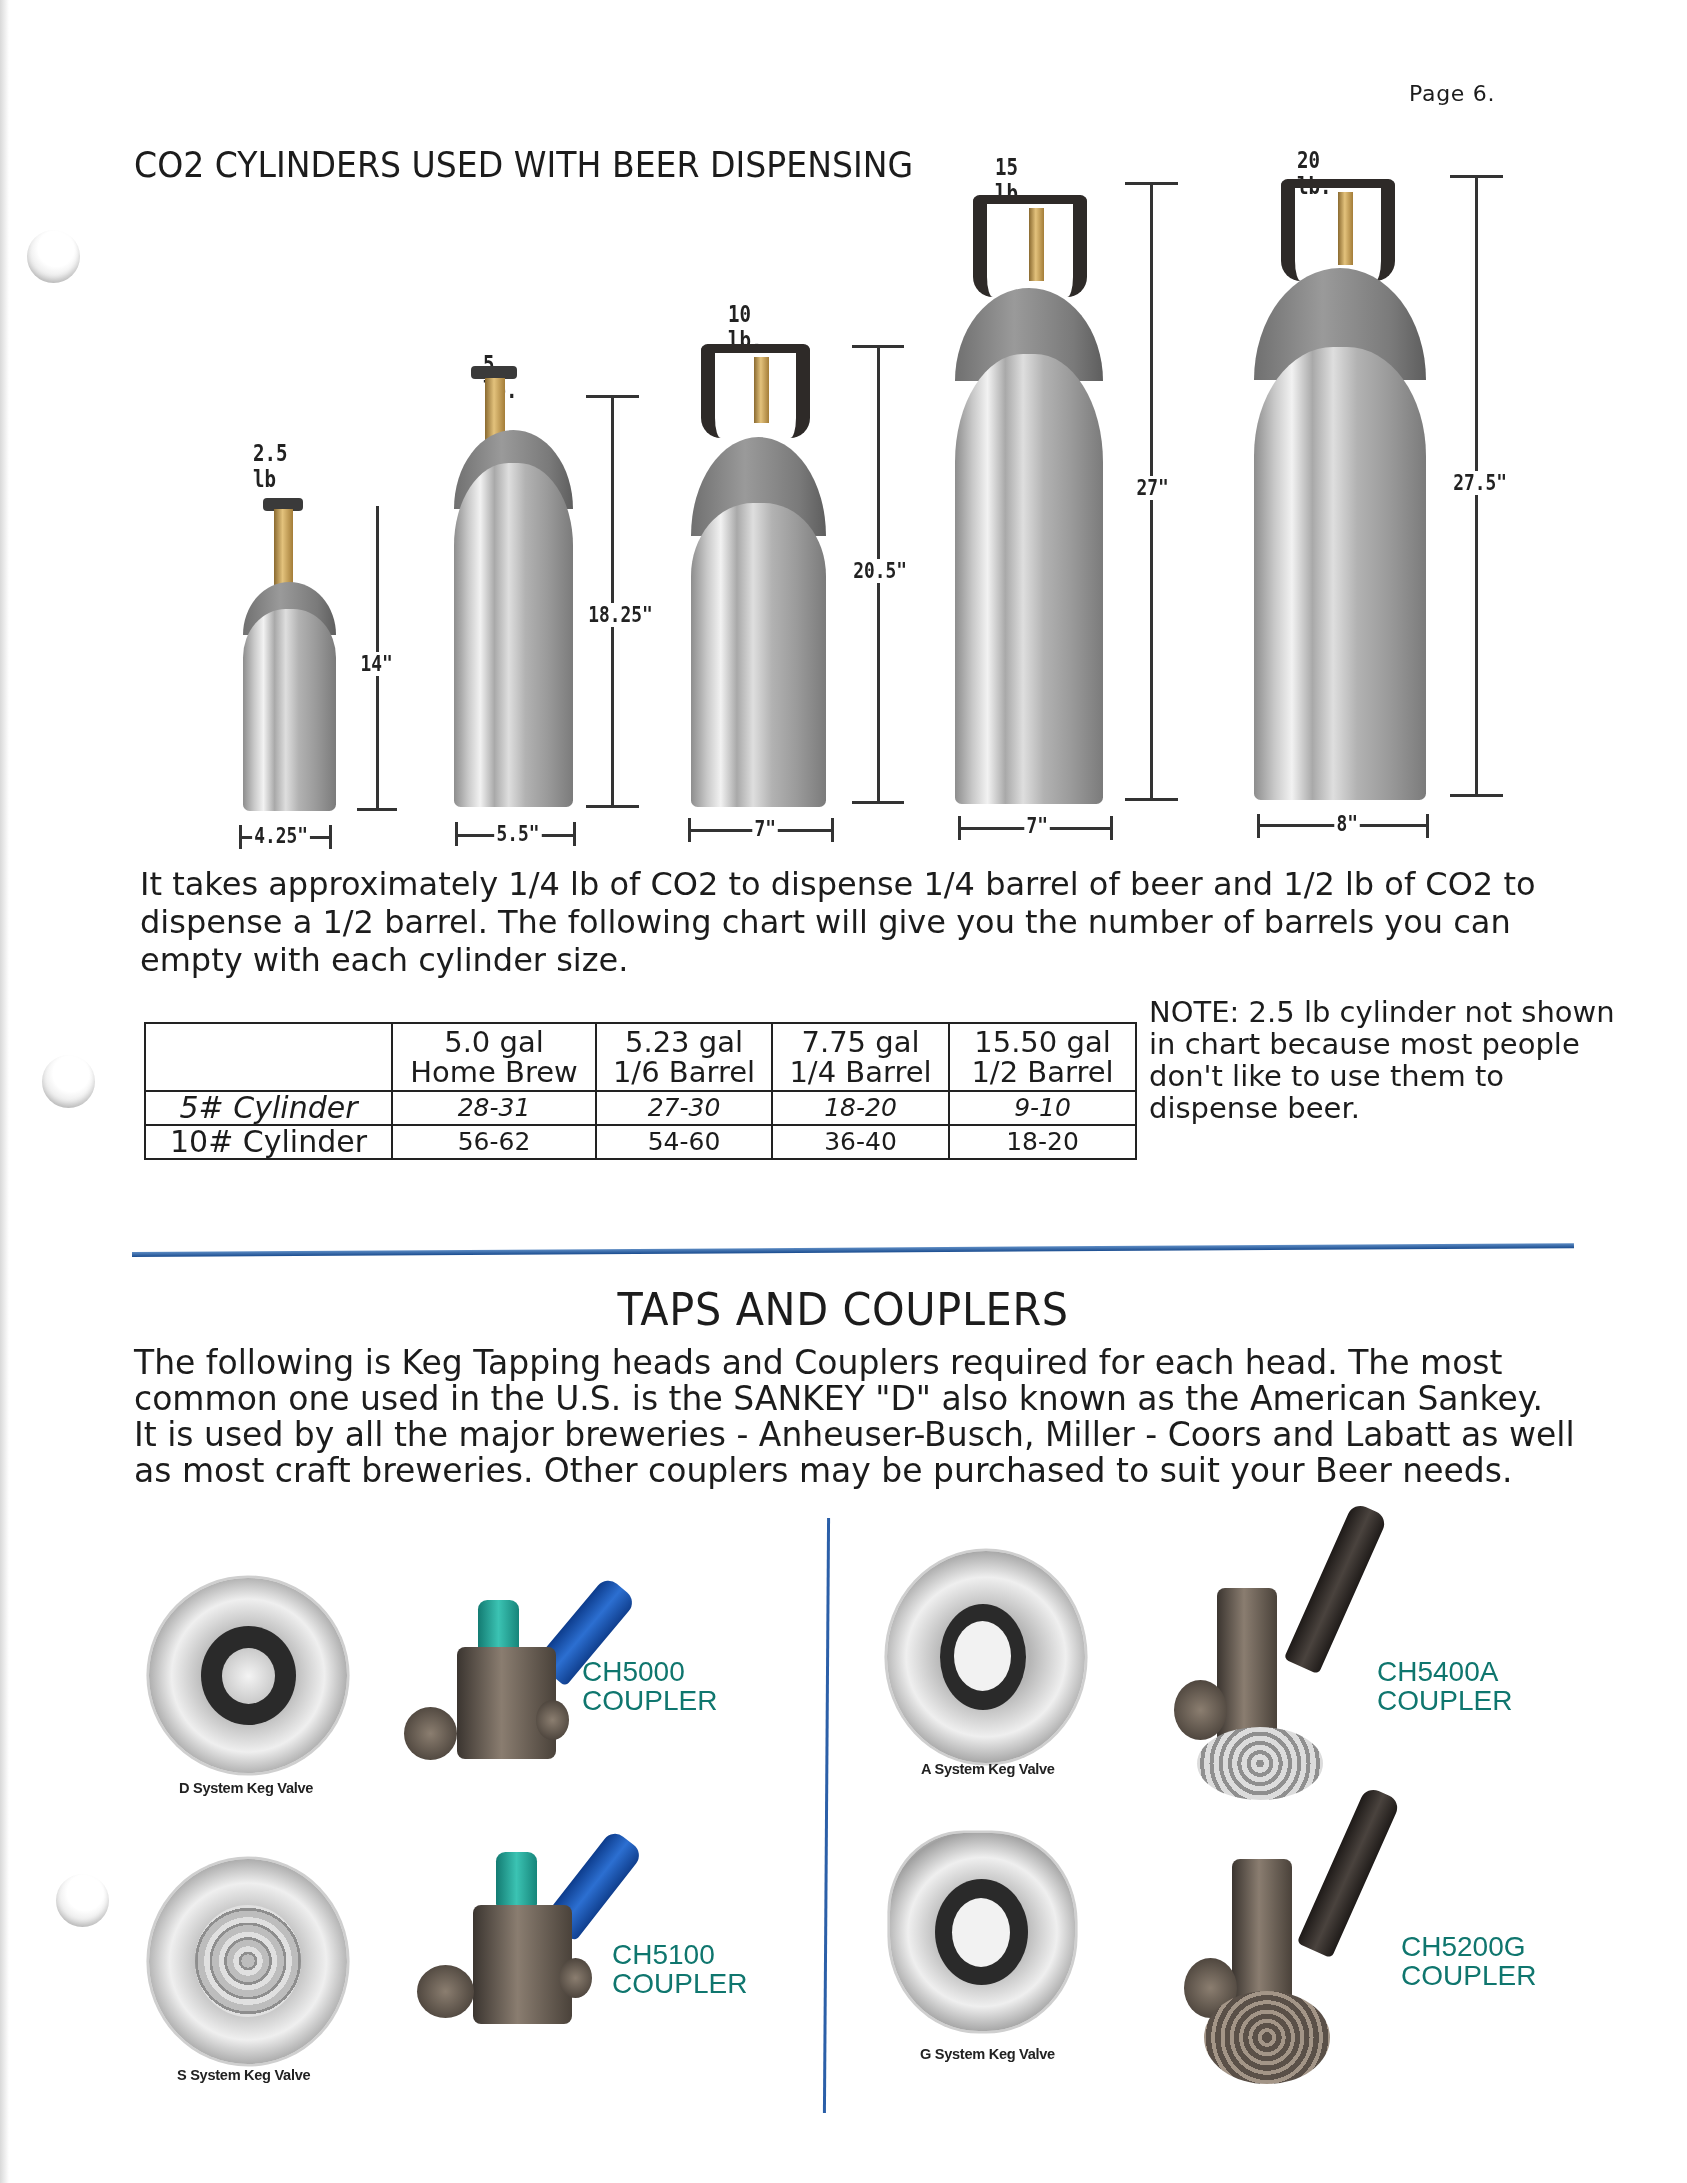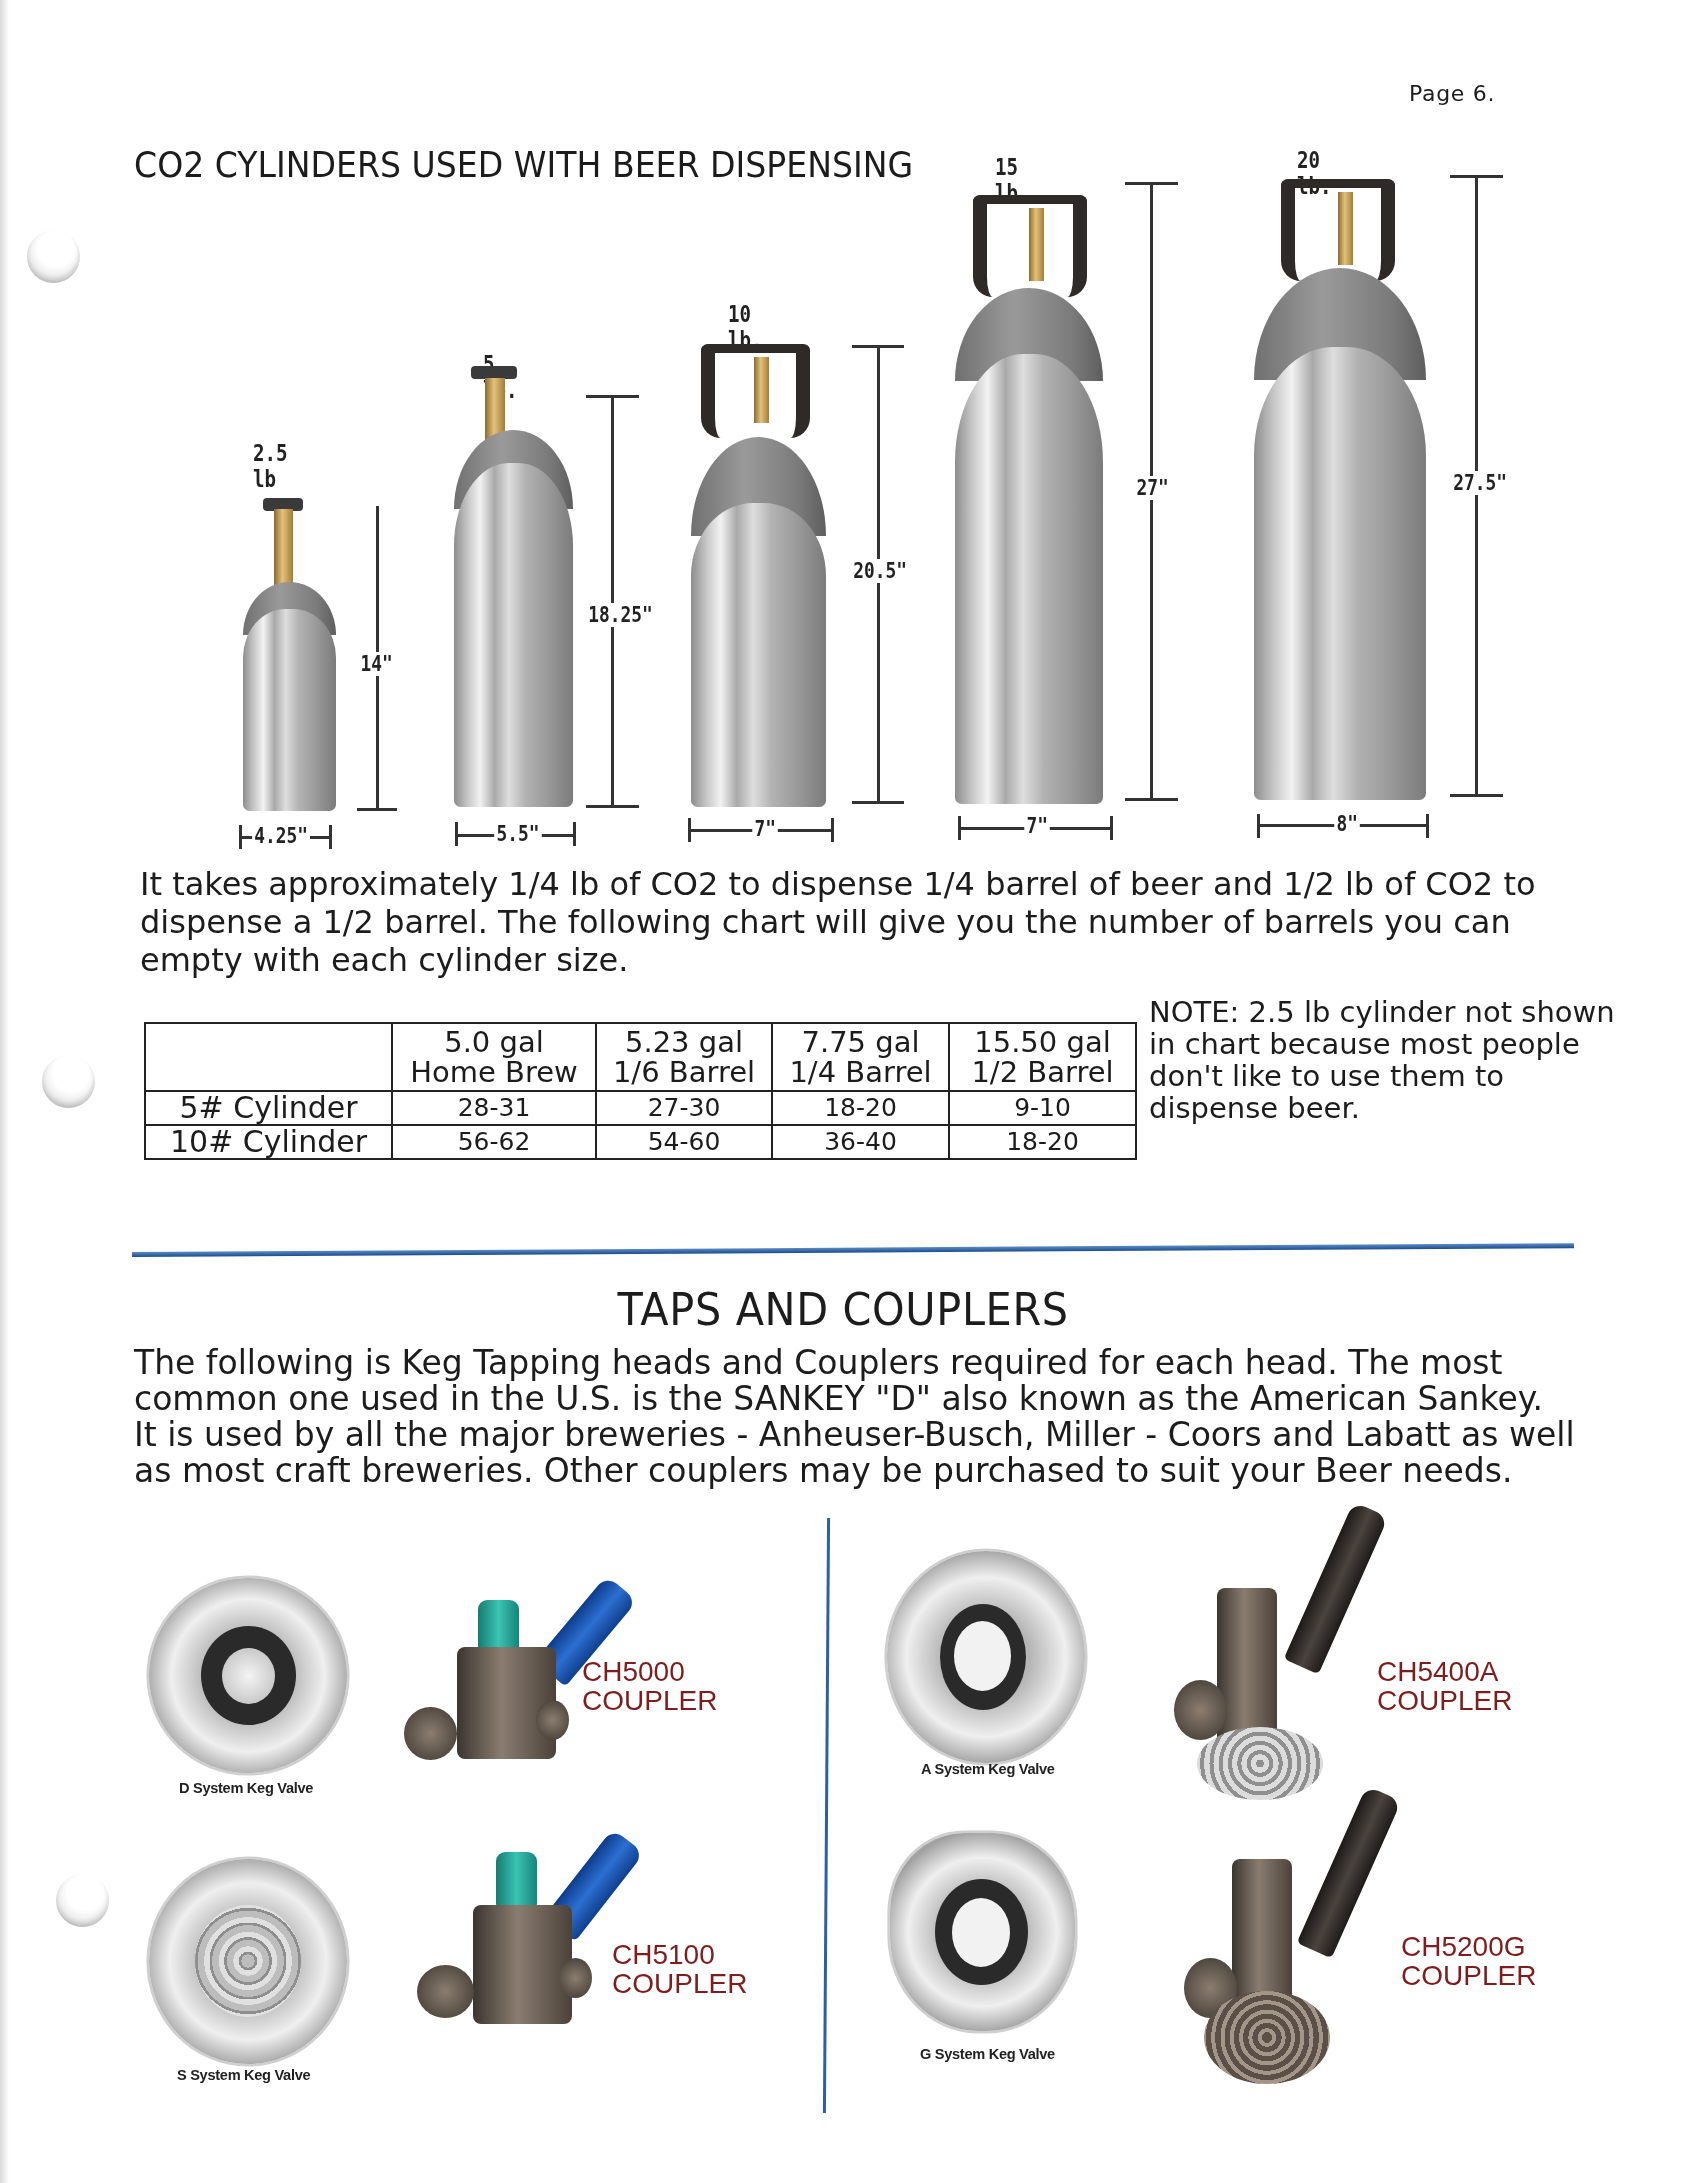--- a/index.html
+++ b/index.html
@@ -55,21 +55,21 @@
 
     
     .keg { position: absolute; border-radius: 50%;
            background: radial-gradient(circle, #d9d9d9 0%, #b5b5b5 30%, #efefef 55%, #a0a0a0 75%, #e4e4e4 90%, #c8c8c8 100%);
            box-shadow: 0 0 0 2.6px #cfcfcf; }
     .keg-inner { position: absolute; border-radius: 50%; background: #2a2a2a; }
     .keg-core { position: absolute; border-radius: 50%; background: radial-gradient(circle, #f4f4f4, #b9b9b9); }
     .keg-cap { position: absolute; font-family: "Liberation Sans", sans-serif; font-weight: bold; font-size: 14.6px;
                color: #222; letter-spacing: -0.3px; }
     .coupler-label { position: absolute; font-family: "Liberation Sans", sans-serif; font-size: 28px; line-height: 29px;
-                     color: #7f1d1d; letter-spacing: 0px; }
+                     color: #0f766e; letter-spacing: 0px; }
 
     
     .cp-body { position: absolute; background: linear-gradient(to right, #3b3530, #8a7d70 45%, #4a423a); border-radius: 8px; }
     .cp-lever-blue { position: absolute; background: linear-gradient(to right, #0d3c8c, #2c6fd1 50%, #103f8e); border-radius: 13.2px 13.2px 5.3px 5.3px; }
     .cp-lever-dark { position: absolute; background: linear-gradient(to right, #1e1a18, #4a433e 50%, #1f1b19); border-radius: 13.2px 13.2px 5.3px 5.3px; }
     .cp-teal { position: absolute; background: linear-gradient(to right, #137b72, #3bc3b3 50%, #16857a); border-radius: 9.3px; }
     .cp-side { position: absolute; background: radial-gradient(circle, #8b7e70, #3b342e); border-radius: 50%; }
     .cp-base { position: absolute; border-radius: 50%; background: repeating-radial-gradient(circle, #5a5048 0 5.3px, #a39587 5.3px 9.3px); }
   </style>
 </head>
@@ -180,21 +180,21 @@
         <div>7.75 gal</div>
         <div>1/4 Barrel</div>
       </th>
       <th style="width:185px;">
         <div>15.50 gal</div>
         <div>1/2 Barrel</div>
       </th>
     </tr>
   </thead>
   <tbody>
-    <tr style="height:34px;">
+    <tr style="height:34px;font-style:italic;">
       <td class="rowhead">5# Cylinder</td>
       <td class="cell">28-31</td>
       <td class="cell">27-30</td>
       <td class="cell">18-20</td>
       <td class="cell">9-10</td>
     </tr>
     <tr style="height:34px;padding-left:43px;">
       <td class="rowhead">10# Cylinder</td>
       <td class="cell">56-62</td>
       <td class="cell">54-60</td>

